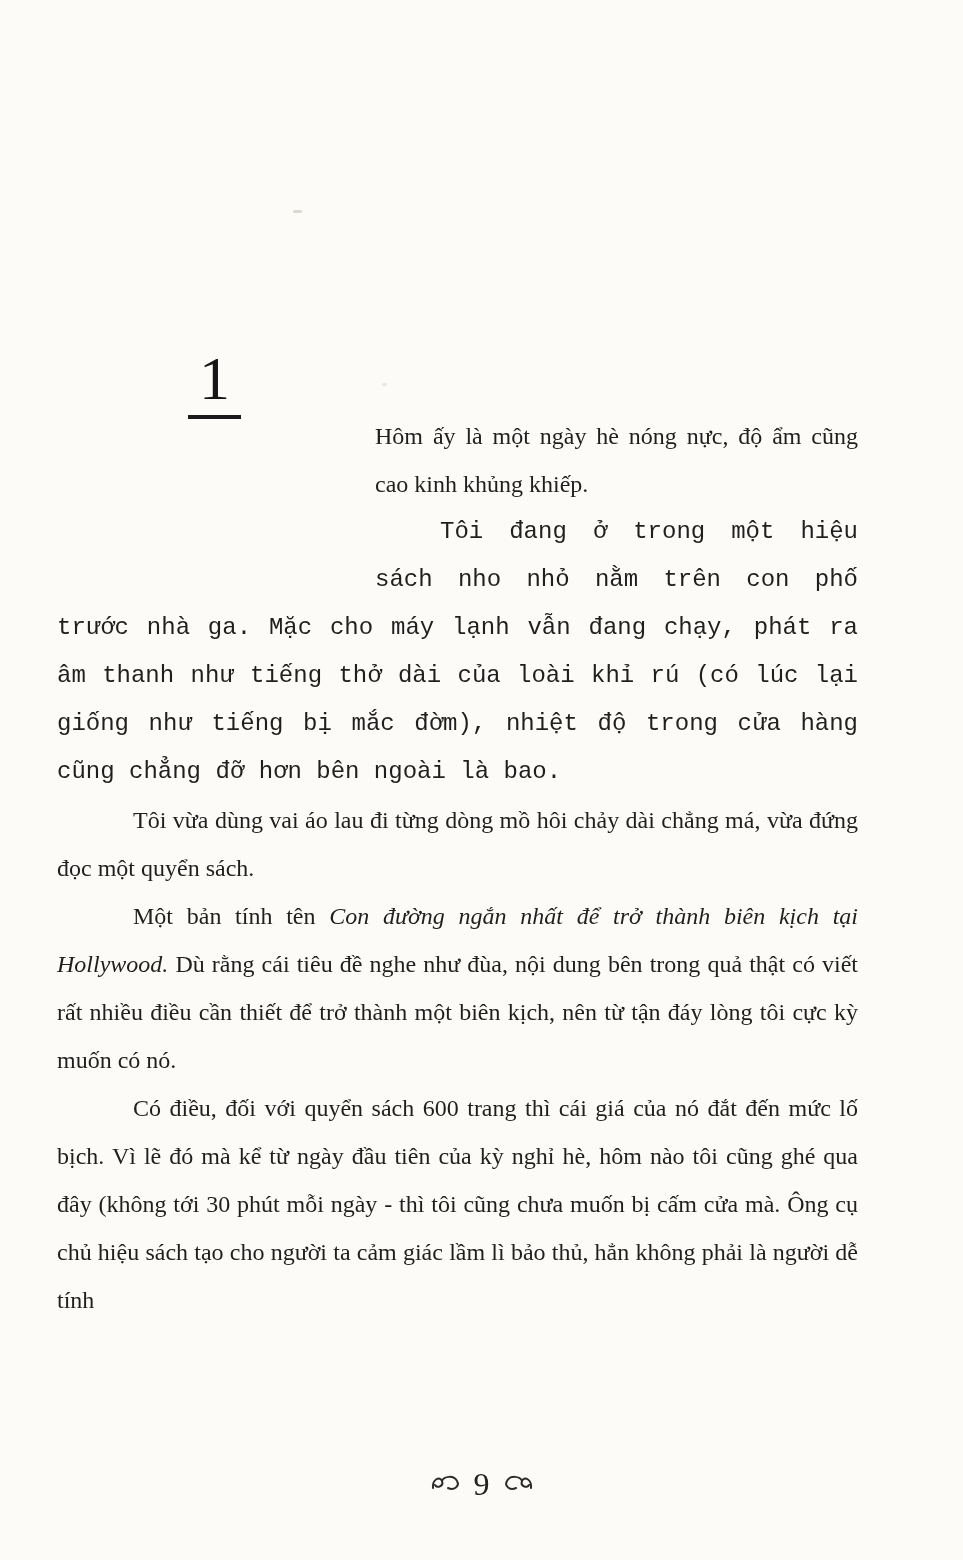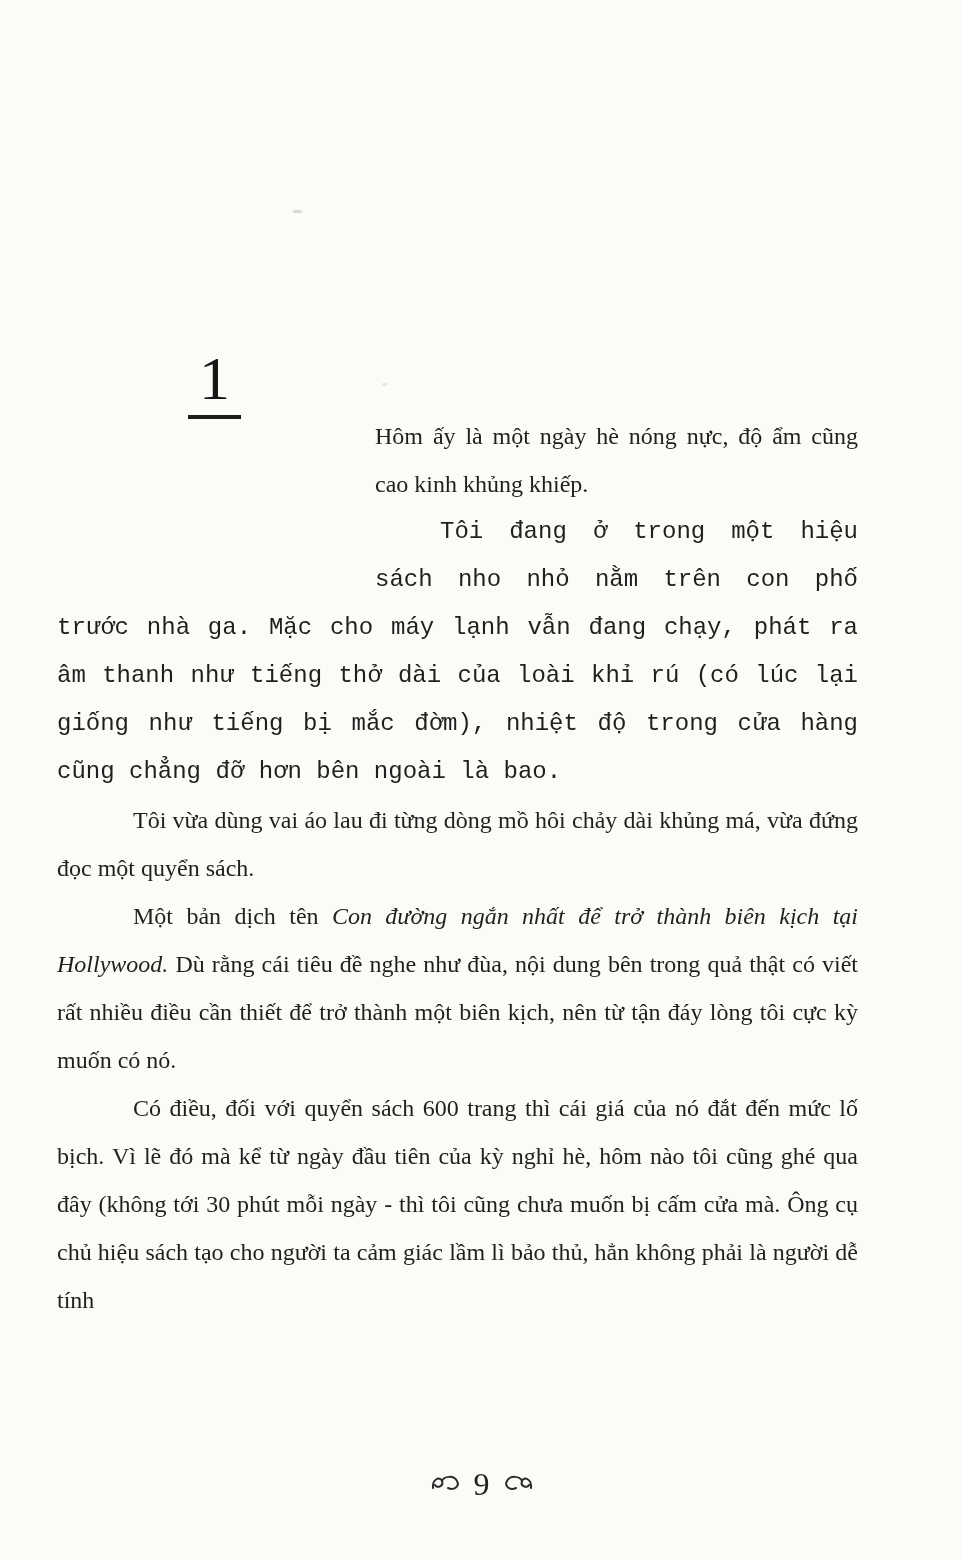--- a/index.html
+++ b/index.html
@@ -105,23 +105,23 @@
 
   <div class="chapter-number">1</div>
 
   <div class="page-body">
     <div class="wrap-spacer"></div>
 
     <p class="para-first"><span>Hôm ấy là một ngày hè nóng nực, độ ẩm cũng cao kinh khủng khiếp.</span></p>
 
     <p class="para-indent-sm"><span>Tôi đang ở trong một hiệu sách nho nhỏ nằm trên con phố trước nhà ga. Mặc cho máy lạnh vẫn đang chạy, phát ra âm thanh như tiếng thở dài của loài khỉ rú (có lúc lại giống như tiếng bị mắc đờm), nhiệt độ trong cửa hàng cũng chẳng đỡ hơn bên ngoài là bao.</span></p>
 
-    <p class="para-indent"><span>Tôi vừa dùng vai áo lau đi từng dòng mồ hôi chảy dài khủng má, vừa đứng đọc một quyển sách.</span></p>
+    <p class="para-indent"><span>Tôi vừa dùng vai áo lau đi từng dòng mồ hôi chảy dài chẳng má, vừa đứng đọc một quyển sách.</span></p>
 
-    <p class="para-indent"><span>Một bản dịch tên </span><span class="italic">Con đường ngắn nhất để trở thành biên kịch tại Hollywood.</span><span> Dù rằng cái tiêu đề nghe như đùa, nội dung bên trong quả thật có viết rất nhiều điều cần thiết để trở thành một biên kịch, nên từ tận đáy lòng tôi cực kỳ muốn có nó.</span></p>
+    <p class="para-indent"><span>Một bản tính tên </span><span class="italic">Con đường ngắn nhất để trở thành biên kịch tại Hollywood.</span><span> Dù rằng cái tiêu đề nghe như đùa, nội dung bên trong quả thật có viết rất nhiều điều cần thiết để trở thành một biên kịch, nên từ tận đáy lòng tôi cực kỳ muốn có nó.</span></p>
 
     <p class="para-indent"><span>Có điều, đối với quyển sách 600 trang thì cái giá của nó đắt đến mức lố bịch. Vì lẽ đó mà kể từ ngày đầu tiên của kỳ nghỉ hè, hôm nào tôi cũng ghé qua đây (không tới 30 phút mỗi ngày - thì tôi cũng chưa muốn bị cấm cửa mà. Ông cụ chủ hiệu sách tạo cho người ta cảm giác lầm lì bảo thủ, hẳn không phải là người dễ tính</span></p>
   </div>
 
   <div class="page-footer">
     <svg class="fleuron" viewBox="0 0 30 20">
       <path d="M2 14 C1 5 9 2 11 7 C13 12 6 15 4 11"></path>
       <path d="M11 7 C13 2 23 1 26 7 C29 12 23 17 17 14"></path>
     </svg>
     <span class="page-num">9</span>

